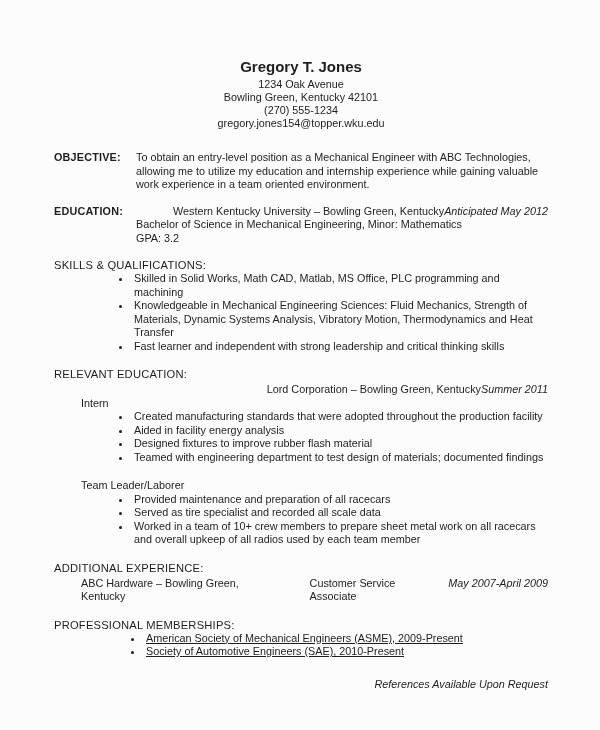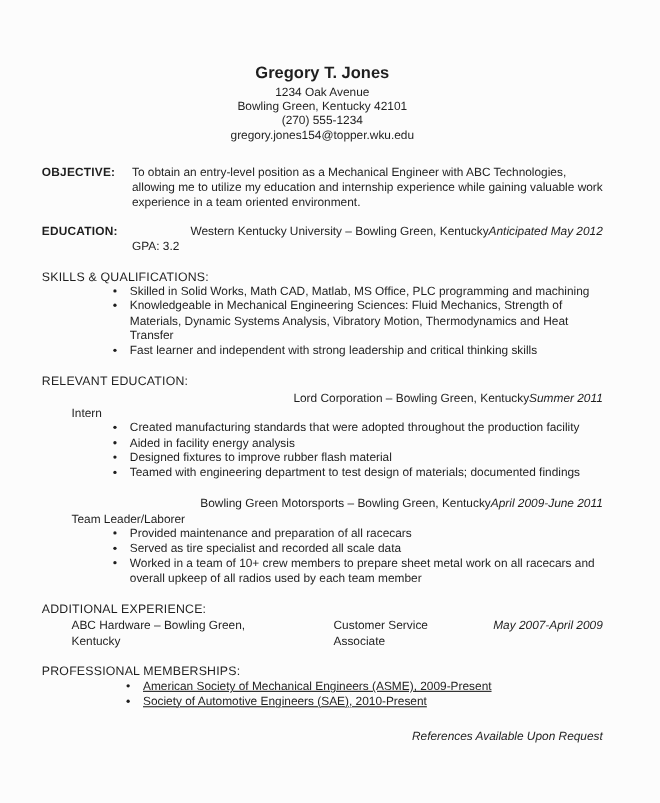--- a/index.html
+++ b/index.html
@@ -8,21 +8,21 @@
     background: #fcfcfc;
     color: #1e1e1e;
     font-family: "Liberation Sans", "DejaVu Sans", sans-serif;
     font-size: 10.8px;
     line-height: 13.5px;
     overflow: hidden;
   }
   .page {
     width: 600px;
     height: 730px;
-    padding: 57px 52px 0 38px;
+    padding: 57px 52px 0 54px;
   }
   
   .header { text-align: center; margin-bottom: 21px; }
   .name { font-size: 15px; line-height: 19px; font-weight: bold; margin-bottom: 2px; }
   .hline { line-height: 13px; }
   
   .lblrow { display: flex; margin-bottom: 13px; }
   .lbl { width: 82px; flex: 0 0 82px; font-weight: bold; letter-spacing: 0.2px; }
   .lblbody { flex: 1; }
   .splitline { display: flex; text-align: right; }
@@ -64,20 +64,21 @@
     <div class="lblbody">To obtain an entry-level position as a Mechanical Engineer with ABC Technologies, allowing me to utilize my education and internship experience while gaining valuable work experience in a team oriented environment.</div>
   </div>
 
   <div class="lblrow">
     <div class="lbl">EDUCATION:</div>
     <div class="lblbody">
       <div class="splitline">
         <span class="grow">Western Kentucky University – Bowling Green, Kentucky</span>
         <span class="date">Anticipated May 2012</span>
       </div>
+      <div>Bachelor of Science in Mechanical Engineering, Minor: Mathematics</div>
       <div>GPA: 3.2</div>
     </div>
   </div>
 
   <div class="section">
     <div class="sect-heading">SKILLS &amp; QUALIFICATIONS:</div>
     <ul class="bullets">
       <li>Skilled in Solid Works, Math CAD, Matlab, MS Office, PLC programming and machining</li>
       <li>Knowledgeable in Mechanical Engineering Sciences: Fluid Mechanics, Strength of Materials, Dynamic Systems Analysis, Vibratory Motion, Thermodynamics and Heat Transfer</li>
       <li>Fast learner and independent with strong leadership and critical thinking skills</li>
@@ -95,24 +96,20 @@
       <div>Intern</div>
       <ul class="bullets jbullets">
         <li>Created manufacturing standards that were adopted throughout the production facility</li>
         <li>Aided in facility energy analysis</li>
         <li>Designed fixtures to improve rubber flash material</li>
         <li>Teamed with engineering department to test design of materials; documented findings</li>
       </ul>
     </div>
 
     <div class="job">
-      <div class="splitline">
-        <span class="grow">Bowling Green Motorsports – Bowling Green, Kentucky</span>
-        <span class="date">April 2009-June 2011</span>
-      </div>
       <div>Team Leader/Laborer</div>
       <ul class="bullets jbullets">
         <li>Provided maintenance and preparation of all racecars</li>
         <li>Served as tire specialist and recorded all scale data</li>
         <li>Worked in a team of 10+ crew members to prepare sheet metal work on all racecars and overall upkeep of all radios used by each team member</li>
       </ul>
     </div>
   </div>
 
   <div class="section">

